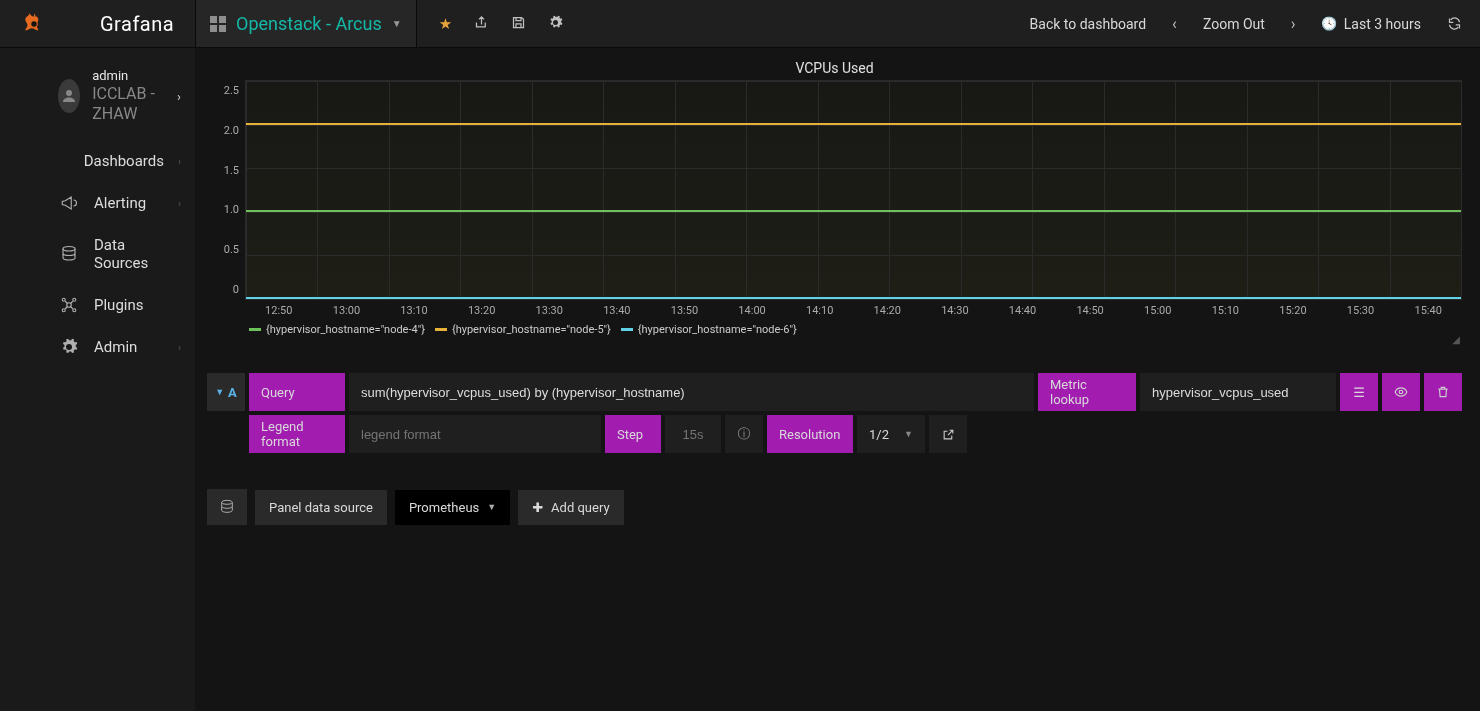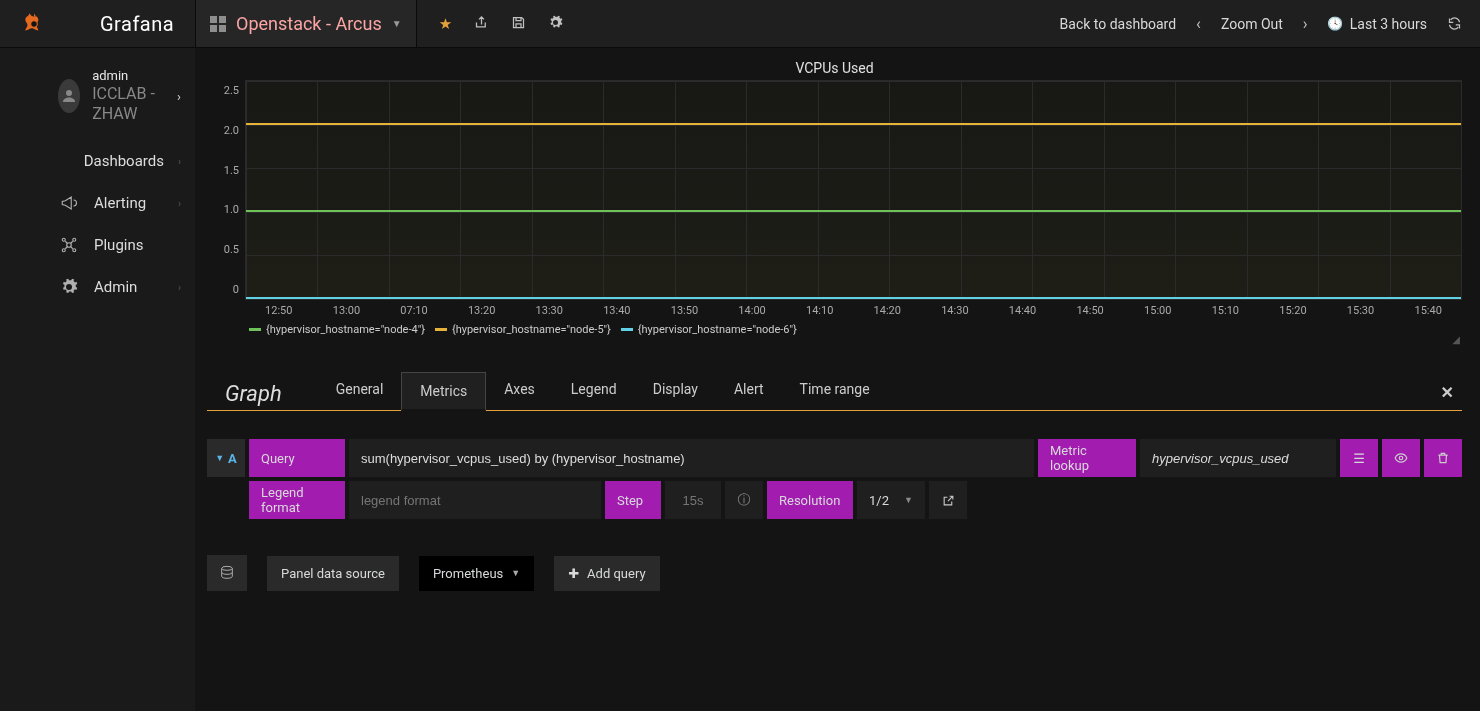--- a/index.html
+++ b/index.html
@@ -4,26 +4,26 @@
 <style>
 * { margin:0; padding:0; box-sizing:border-box; }
 body { background:#141414; color:#d8d9da; font-family:Roboto,Helvetica,Arial,sans-serif; font-size:13px; width:1480px; height:711px; overflow:hidden; }
 .topbar { height:48px; background:#1f1f1f; display:flex; align-items:center; border-bottom:1px solid #0a0a0a; }
 .logo-wrap { display:flex; align-items:center; gap:10px; padding:0 20px; width:195px; }
 .logo-icon { width:28px; height:28px; display:flex; align-items:center; justify-content:center; }
 .logo-text { font-size:20px; font-weight:400; color:#fff; letter-spacing:0.5px;margin-left:42px; }
 .dash-title-wrap { display:flex; align-items:center; gap:10px; padding:0 14px; height:100%; background:#262626; border-left:1px solid #0a0a0a; border-right:1px solid #0a0a0a;}
 .four-squares { width:16px; height:16px; display:grid; grid-template-columns:1fr 1fr; gap:2px; }
 .four-squares div { background:#8e8e8e; }
-.dash-title { font-size:18px; color:#fca5a5; }
+.dash-title { font-size:18px; color:#14b8a6; }
 .dd-caret { font-size:10px; color:#999; }
 .top-icons { display:flex; gap:22px; padding:0 22px; }
 .top-icon { color:#c0c0c0; font-size:15px; cursor:pointer; }
 .star { color:#e5a13a; }
-.top-right { margin-left:auto; display:flex; align-items:center; gap:20px; padding-right:18px; font-size:14px; }
+.top-right { margin-left:auto; display:flex; align-items:center; gap:26px; padding-right:18px; font-size:14px; }
 .top-right .seg { display:flex; align-items:center; gap:6px; cursor:pointer; }
 .chev { font-size:16px; color:#c0c0c0; }
 .clock { font-size:13px; }
 .main { display:flex; height:663px; }
 .sidebar { width:195px; background:#1a1a1a; padding-top:14px;padding-left:44px; }
 .user-block { display:flex; align-items:center; gap:12px; padding:6px 14px 16px; }
 .avatar { width:34px; height:34px; border-radius:50%; background:#3a3a3a; display:flex; align-items:center; justify-content:center; }
 .user-info { display:flex; flex-direction:column; line-height:1.25; }
 .user-name { color:#e5e5e5; font-size:13px; }
 .user-org { color:#888; font-size:16px; }
@@ -54,21 +54,21 @@
 .qrow { display:flex; align-items:stretch; gap:4px; margin-bottom:4px; }
 .qcell { background:#a21caf; display:flex; align-items:center; padding:0 12px; height:38px; font-size:13px; }
 .qcell.dark { background:#1f1f1f; }
 .qcell.clickable { cursor:pointer; }
 .query-letter { background:#2a2a2a; width:38px; justify-content:center; gap:4px;}
 .query-letter .caret {font-size:9px;color:#5cb3e8}
 .query-letter .letter {color:#5cb3e8;font-weight:bold;}
 .query-input { flex:1; background:#1f1f1f; border:none; color:#ddd; padding:0 12px; font-size:13px; outline:none; }
 .placeholder { color:#666; }
 .icon-btn { width:38px; justify-content:center; cursor:pointer; }
-.ds-row { display:flex; align-items:center; gap:20px; margin-top:36px; }
+.ds-row { display:flex; align-items:center; gap:8px; margin-top:36px; }
 .ds-btn { background:#2a2a2a; padding:10px 14px; display:flex; align-items:center; gap:8px; cursor:pointer; font-size:13px;}
 svg { display:block; }
 </style>
 </head>
 <body>
 
 <div class="topbar">
   <div class="logo-wrap">
     <span class="logo-icon">
       <svg width="26" height="26" viewBox="0 0 24 24">
@@ -149,20 +149,29 @@
       <span class="nchev">›</span>
     </div>
     <div class="nav-item">
       <span class="nic">
           <svg width="18" height="18" viewBox="0 0 24 24" fill="none" stroke="#b0b0b0" stroke-width="1.5">
             <path d="M3 10v4l4 1 8 5V4l-8 5z M18 8a4 4 0 010 8"></path>
           </svg>
         </span>
       <span class="nlabel">Alerting</span>
       <span class="nchev">›</span>
+    </div>
+    <div class="nav-item">
+      <span class="nic">
+          <svg width="18" height="18" viewBox="0 0 24 24" fill="none" stroke="#b0b0b0" stroke-width="1.5">
+            <ellipse cx="12" cy="5" rx="8" ry="3"></ellipse>
+            <path d="M4 5v6c0 1.7 3.6 3 8 3s8-1.3 8-3V5M4 11v6c0 1.7 3.6 3 8 3s8-1.3 8-3v-6"></path>
+          </svg>
+        </span>
+      <span class="nlabel">Data Sources</span>
     </div>
     <div class="nav-item">
       <span class="nic">
           <svg width="18" height="18" viewBox="0 0 24 24" fill="none" stroke="#b0b0b0" stroke-width="1.5">
             <circle cx="12" cy="12" r="3"></circle>
             <circle cx="5" cy="5" r="2"></circle>
             <circle cx="19" cy="5" r="2"></circle>
             <circle cx="5" cy="19" r="2"></circle>
             <circle cx="19" cy="19" r="2"></circle>
             <path d="M7 7l3 3M17 7l-3 3M7 17l3-3M17 17l-3-3"></path>
@@ -218,21 +227,21 @@
           <div class="gridline-v" style="left: 94.1176%;"></div>
           <div class="gridline-v" style="left: 100%;"></div>
           <div class="series-line" style="background: rgb(111, 194, 90); bottom: 40%;"></div>
           <div class="series-line" style="background: rgb(230, 178, 58); bottom: 80%;"></div>
           <div class="series-line" style="background: rgb(95, 210, 230); bottom: 0%;"></div>
         </div>
     </div>
     <div class="x-axis" id="x-axis">
         <div class="x-tick">12:50</div>
         <div class="x-tick">13:00</div>
-        <div class="x-tick">07:10</div>
+        <div class="x-tick">13:10</div>
         <div class="x-tick">13:20</div>
         <div class="x-tick">13:30</div>
         <div class="x-tick">13:40</div>
         <div class="x-tick">13:50</div>
         <div class="x-tick">14:00</div>
         <div class="x-tick">14:10</div>
         <div class="x-tick">14:20</div>
         <div class="x-tick">14:30</div>
         <div class="x-tick">14:40</div>
         <div class="x-tick">14:50</div>
@@ -251,44 +260,31 @@
           <span class="legend-swatch" style="background: rgb(230, 178, 58);"></span>
           <span>{hypervisor_hostname="node-5"}</span>
         </div>
         <div class="legend-item">
           <span class="legend-swatch" style="background: rgb(95, 210, 230);"></span>
           <span>{hypervisor_hostname="node-6"}</span>
         </div>
       </div>
     <div class="resize-handle">◢</div>
 
-    <div class="edit-bar">
-      <div class="panel-type">Graph</div>
-      <div id="tabs" style="display:flex">
-          <div class="tab">General</div>
-          <div class="tab active">Metrics</div>
-          <div class="tab">Axes</div>
-          <div class="tab">Legend</div>
-          <div class="tab">Display</div>
-          <div class="tab">Alert</div>
-          <div class="tab">Time range</div>
-        </div>
-      <div class="close-x">✕</div>
-    </div>
 
     <div class="query-area">
       <div class="qrow">
         <div class="qcell query-letter clickable">
             <span class="caret">▼</span>
             <span class="letter">A</span>
           </div>
         <div class="qcell" style="width:96px">Query</div>
         <input class="query-input" style="flex: 1 1 0%;" value="sum(hypervisor_vcpus_used) by (hypervisor_hostname)">
         <div class="qcell" style="width:98px">Metric lookup</div>
-        <input class="query-input" style="width: 196px; flex: 0 0 auto; font-style: italic;" value="hypervisor_vcpus_used">
+        <input class="query-input" style="width: 196px; flex: 0 0 auto;" value="hypervisor_vcpus_used">
         <div class="qcell icon-btn">☰</div>
         <div class="qcell icon-btn">
             <svg width="16" height="16" viewBox="0 0 24 24" fill="none" stroke="#ccc" stroke-width="2">
               <path d="M2 12s3-7 10-7 10 7 10 7-3 7-10 7S2 12 2 12z"></path>
               <circle cx="12" cy="12" r="3"></circle>
             </svg>
           </div>
         <div class="qcell icon-btn">
             <svg width="14" height="14" viewBox="0 0 24 24" fill="none" stroke="#ccc" stroke-width="2">
               <path d="M4 7h16M9 7V4h6v3M6 7l1 13h10l1-13"></path>

